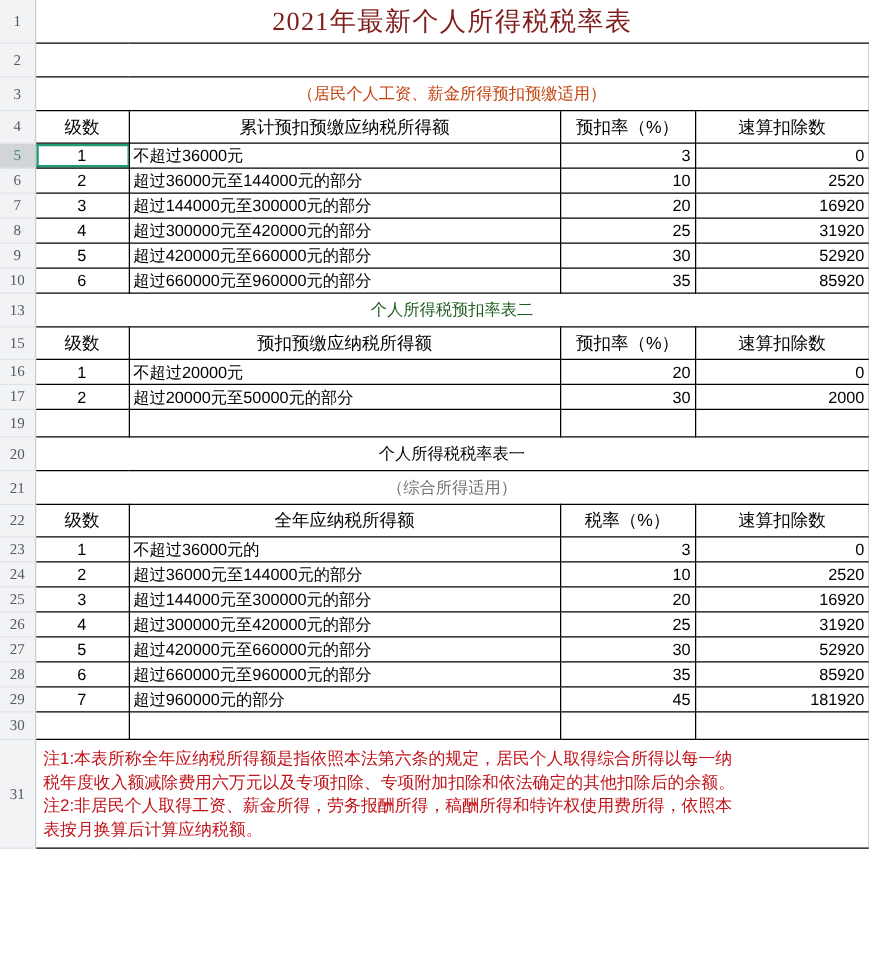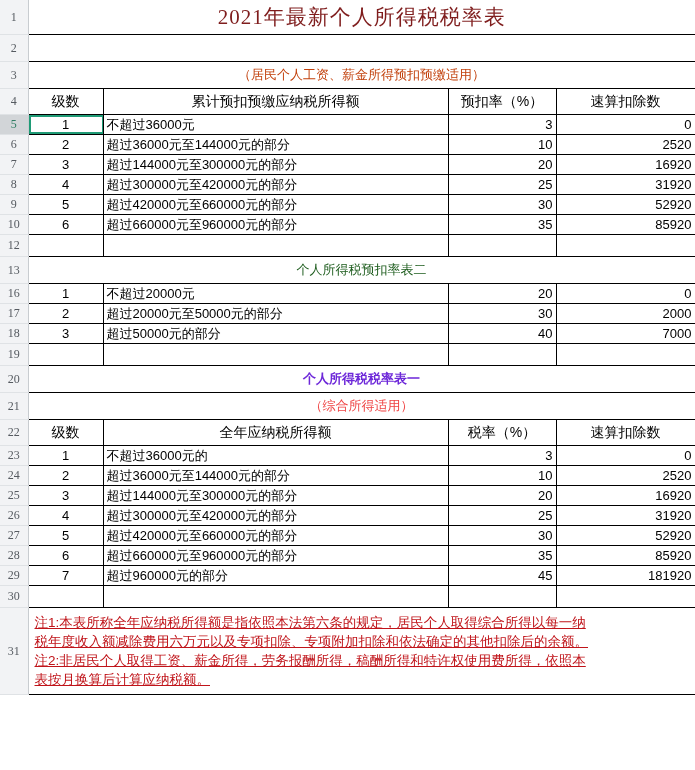--- a/index.html
+++ b/index.html
@@ -104,26 +104,25 @@
     background: #92d050;
     color: #1d5c1d;
   }
   .banner-paleg {
     background: #d9e7cf;
     color: #000000;
     font-size: 14px;
   }
   .banner-cyan {
     background: #12b0ed;
-    color: #6d28d9;
-    font-weight: bold;
+    color: #000000;
   }
   .banner-gray {
     background: #b2b2bb;
-    color: #ef4444;
+    color: #737373;
     font-size: 14px;
   }
 
   
   td.colhead {
     text-align: center;
     font-size: 14px;
     height: 25px;
     background: #ffffff;
     font-family: "Liberation Sans", "DejaVu Sans", sans-serif;
@@ -147,21 +146,20 @@
     border-top: 1px solid #000000;
     background: #ffffff;
     color: #c0141a;
     font-size: 13.5px;
     line-height: 19px;
     text-align: left;
     padding: 4px 5px 4px 6px;
     vertical-align: middle;
     white-space: normal;
     font-family: "Liberation Sans", "DejaVu Sans", sans-serif;
-    text-decoration: underline;
   }
   td.footnote .fn-line { display: block; }
 
   tr.r-foot td.rowhead { height: 84px; }
 </style>
 </head>
 <body>
 
 <div id="sheet">
   <table class="grid">
@@ -233,55 +231,48 @@
         <td class="cell num">52920</td>
       </tr>
       <tr class="datarow">
         <td class="rowhead">10</td>
         <td class="cell ctr">6</td>
         <td class="cell left">超过660000元至960000元的部分</td>
         <td class="cell num">35</td>
         <td class="cell num">85920</td>
       </tr>
 
-      <tr class="spacer">
-        <td class="rowhead">12</td>
-        <td class="cell"></td>
-        <td class="cell"></td>
-        <td class="cell"></td>
-        <td class="cell"></td>
-      </tr>
 
       <tr>
         <td class="rowhead">13</td>
         <td class="cell banner banner-lgreen" colspan="4">个人所得税预扣率表二</td>
       </tr>
 
 
+      <tr>
+        <td class="rowhead">15</td>
+        <td class="cell colhead">级数</td>
+        <td class="cell colhead">预扣预缴应纳税所得额</td>
+        <td class="cell colhead">预扣率（%）</td>
+        <td class="cell colhead">速算扣除数</td>
+      </tr>
 
       <tr class="datarow">
         <td class="rowhead">16</td>
         <td class="cell ctr">1</td>
         <td class="cell left">不超过20000元</td>
         <td class="cell num">20</td>
         <td class="cell num">0</td>
       </tr>
       <tr class="datarow">
         <td class="rowhead">17</td>
         <td class="cell ctr">2</td>
         <td class="cell left">超过20000元至50000元的部分</td>
         <td class="cell num">30</td>
         <td class="cell num">2000</td>
-      </tr>
-      <tr class="datarow">
-        <td class="rowhead">18</td>
-        <td class="cell ctr">3</td>
-        <td class="cell left">超过50000元的部分</td>
-        <td class="cell num">40</td>
-        <td class="cell num">7000</td>
       </tr>
 
       <tr class="spacer">
         <td class="rowhead">19</td>
         <td class="cell"></td>
         <td class="cell"></td>
         <td class="cell"></td>
         <td class="cell"></td>
       </tr>
 

